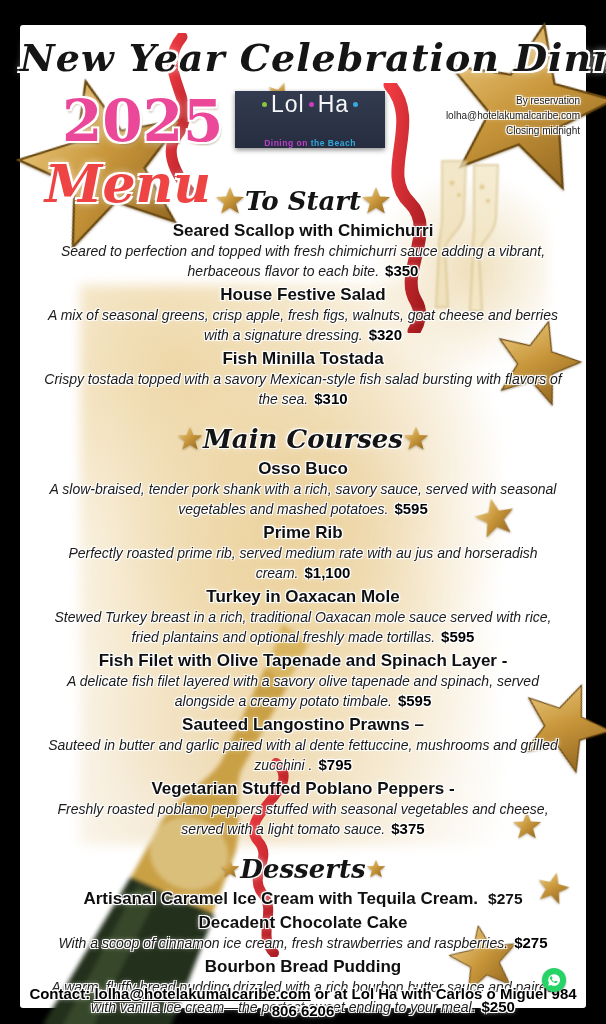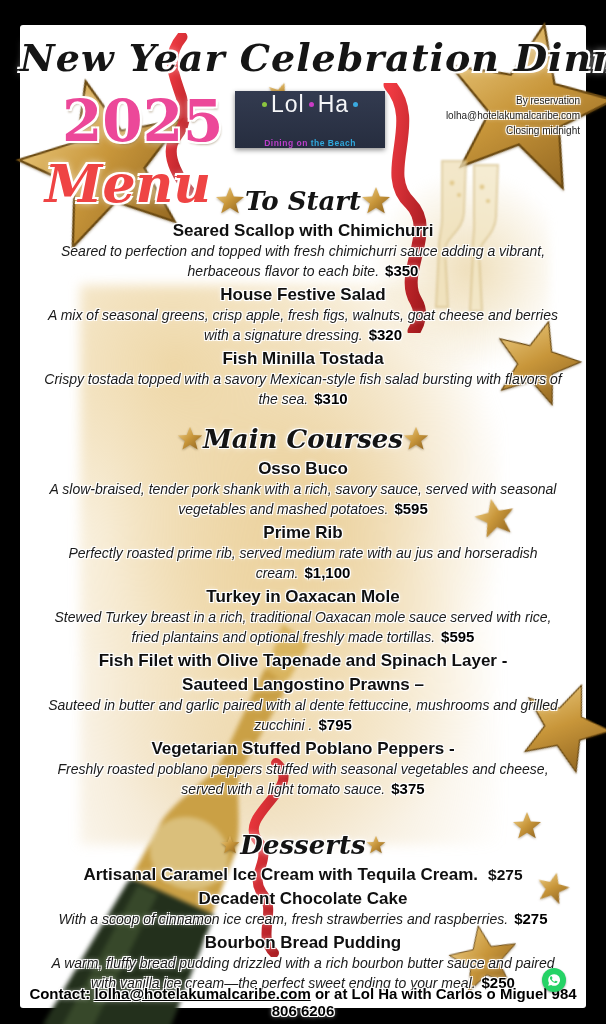--- a/index.html
+++ b/index.html
@@ -243,31 +243,32 @@
     <div>
       <h3 class="dish-name">Prime Rib</h3>
       <p class="desc"><span>Perfectly roasted prime rib, served medium rate with au jus and horseradish cream.</span><span class="price">$1,100</span></p>
     </div>
     <div>
       <h3 class="dish-name">Turkey in Oaxacan Mole</h3>
       <p class="desc"><span>Stewed Turkey breast in a rich, traditional Oaxacan mole sauce served with rice, fried plantains and optional freshly made tortillas.</span><span class="price">$595</span></p>
     </div>
     <div>
       <h3 class="dish-name">Fish Filet with Olive Tapenade and Spinach Layer -</h3>
+      <p class="desc"><span>A delicate fish filet layered with a savory olive tapenade and spinach, served alongside a creamy potato timbale.</span><span class="price">$595</span></p>
     </div>
     <div>
       <h3 class="dish-name">Sauteed Langostino Prawns –</h3>
       <p class="desc"><span>Sauteed in butter and garlic paired with al dente fettuccine, mushrooms and grilled zucchini .</span><span class="price">$795</span></p>
     </div>
     <div>
       <h3 class="dish-name">Vegetarian Stuffed Poblano Peppers -</h3>
       <p class="desc"><span>Freshly roasted poblano peppers stuffed with seasonal vegetables and cheese, served with a light tomato sauce.</span><span class="price">$375</span></p>
     </div>
 
-    <div class="section-heading" style="margin-top:30px">
+    <div class="section-heading" style="margin-top:14px">
       <svg class="star" width="20" height="20" viewBox="0 0 24 24">
           <use href="#starp" fill="url(#gg)"></use>
         </svg>
       <span>Desserts</span>
       <svg class="star" width="20" height="20" viewBox="0 0 24 24">
           <use href="#starp" fill="url(#gg)"></use>
         </svg>
     </div>
 
     <div>

